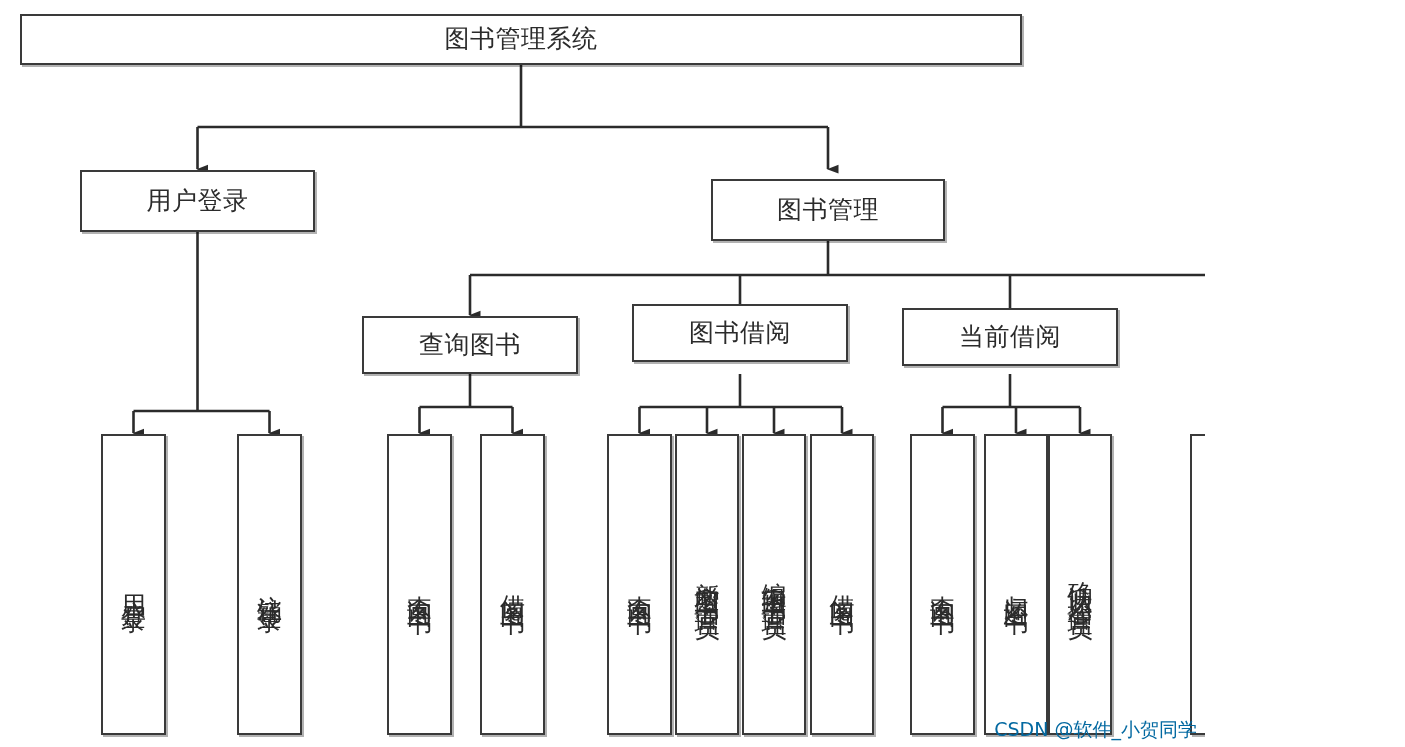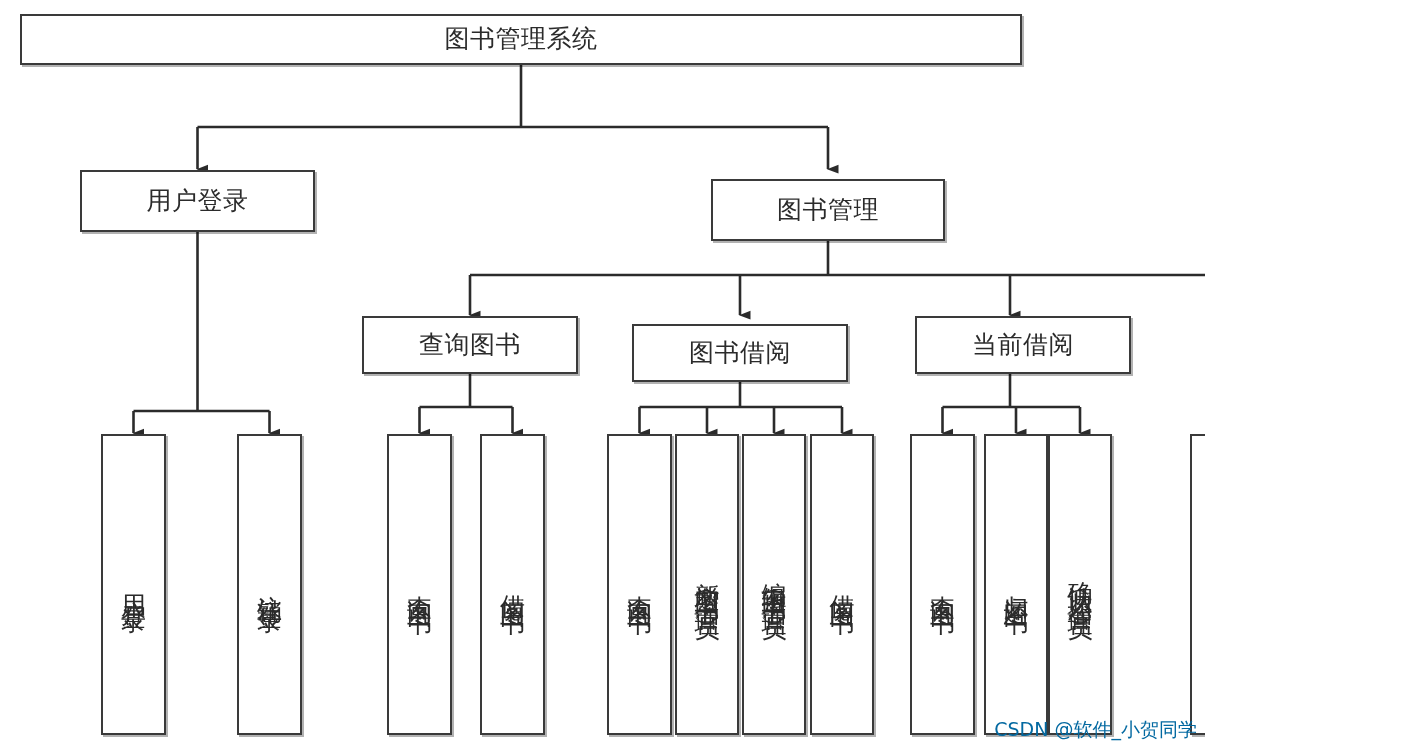--- a/index.html
+++ b/index.html
@@ -125,24 +125,24 @@
   <div class="node horiz" id="n-user-login" style="left: 80px; top: 170px; width: 235px; height: 62px;">
     <span class="label">用户登录</span>
   </div>
   <div class="node horiz" id="n-book-manage" style="left: 711px; top: 170px; width: 234px; height: 62px; margin-top: 9px;">
     <span class="label">图书管理</span>
   </div>
 
   <div class="node horiz" id="n-new-book-rec" style="left: 362px; top: 316px; width: 216px; height: 58px;">
     <span class="label">查询图书</span>
   </div>
-  <div class="node horiz" id="n-book-borrow" style="left: 632px; top: 324px; width: 216px; height: 58px; justify-content: center;">
+  <div class="node horiz" id="n-book-borrow" style="left: 632px; top: 304px; width: 216px; height: 58px; justify-content: center;">
     <span class="label">图书借阅</span>
   </div>
-  <div class="node horiz" id="n-current-borrow" style="left: 902px; top: 316px; width: 216px; height: 58px; margin-left: 13px;">
+  <div class="node horiz" id="n-current-borrow" style="left: 902px; top: 308px; width: 216px; height: 58px;">
     <span class="label">当前借阅</span>
   </div>
 
   <div class="node vert" id="n-leaf-user-login" style="left: 101px; top: 434px; width: 65px; height: 301px;">
     <span class="label">用户登录</span>
   </div>
   <div class="node vert" id="n-leaf-logout" style="left: 237px; top: 434px; width: 65px; height: 301px;">
     <span class="label">注销登录</span>
   </div>
   <div class="node vert" id="n-leaf-query-book-1" style="left: 387px; top: 434px; width: 65px; height: 301px;">

